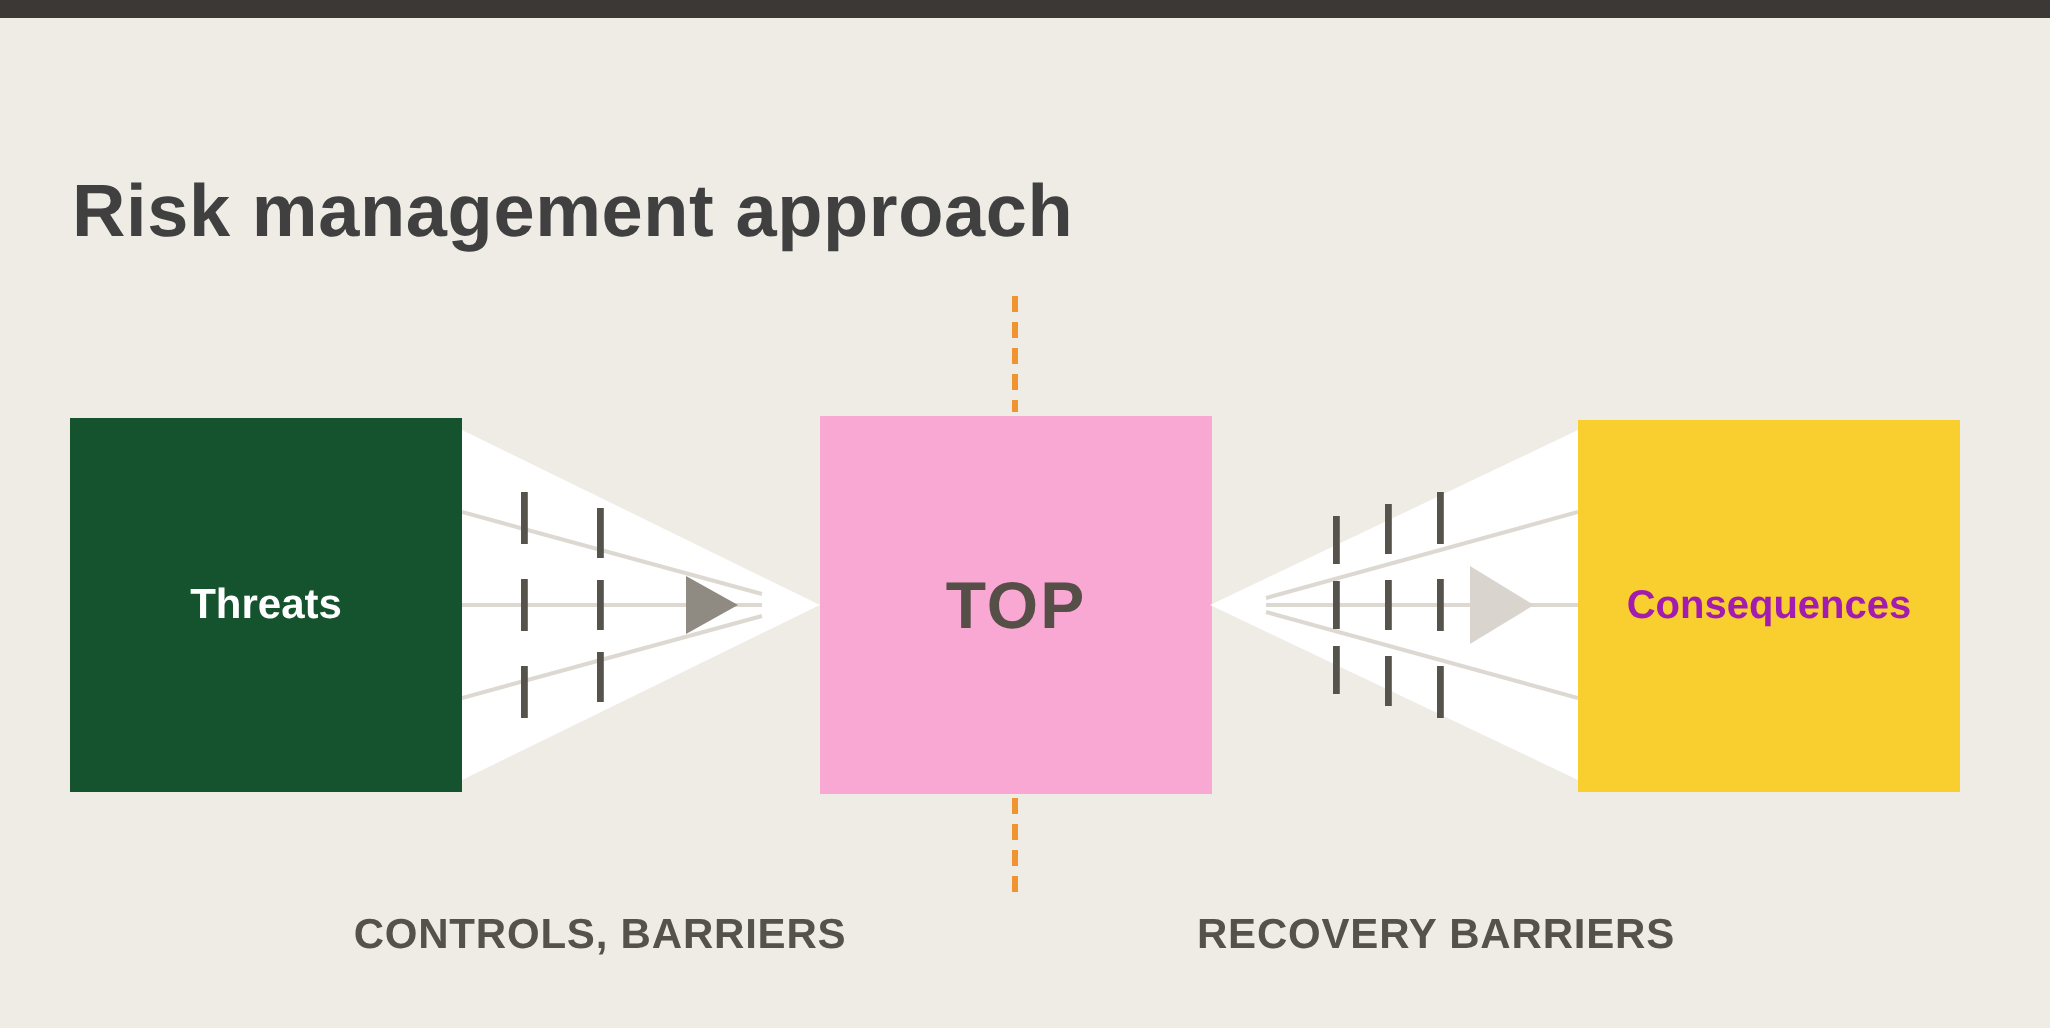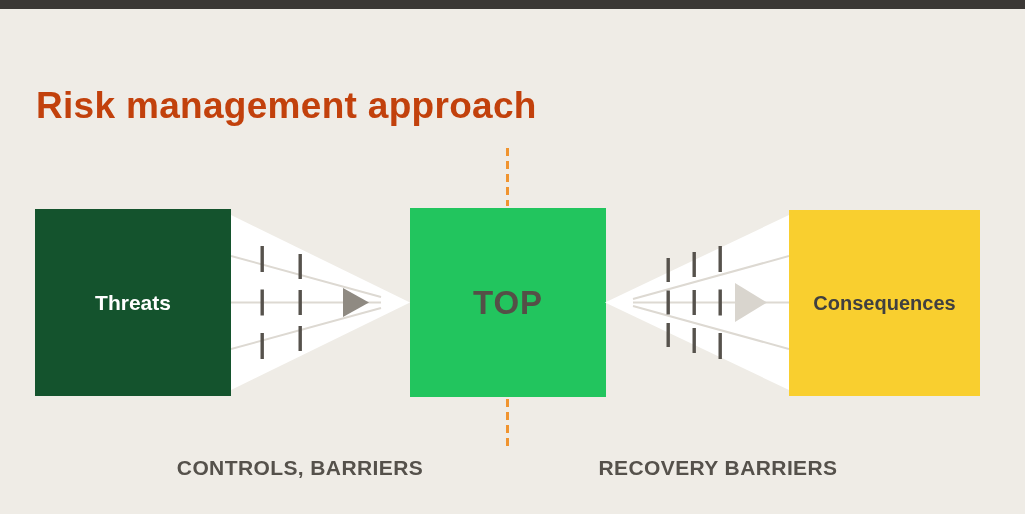--- a/index.html
+++ b/index.html
@@ -21,21 +21,21 @@
     width: 100%;
     height: 9px;
     background: #3b3835;
   }
   .page-title {
     position: absolute;
     left: 36px;
     top: 60px;
     font-size: 37px;
     font-weight: bold;
-    color: #c2410c;
+    color: #404040;
     letter-spacing: 0.3px;
     white-space: nowrap;
   }
   .box {
     position: absolute;
     display: flex;
     align-items: center;
     justify-content: center;
     font-weight: bold;
     text-align: center;
@@ -43,32 +43,32 @@
   .box-threats {
     left: 35px; top: 209px;
     width: 196px; height: 187px;
     background: #14532d;
     color: #ffffff;
     font-size: 21px;
   }
   .box-topevent {
     left: 410px; top: 208px;
     width: 196px; height: 189px;
-    background: #22c55e;
+    background: #f9a8d4;
     color: #554f47;
     font-size: 33px;
     line-height: 1.15;
     letter-spacing: 1px;
     flex-direction: column;
   }
   .box-consequences {
     left: 789px; top: 210px;
     width: 191px; height: 186px;
     background: #f9cf2f;
-    color: #404040;
+    color: #a21caf;
     font-size: 20px;
   }
   .funnel {
     position: absolute;
     top: 209px;
   }
   .funnel-left  { left: 231px; }
   .funnel-right { left: 605px; }
   .dash-line {
     position: absolute;

